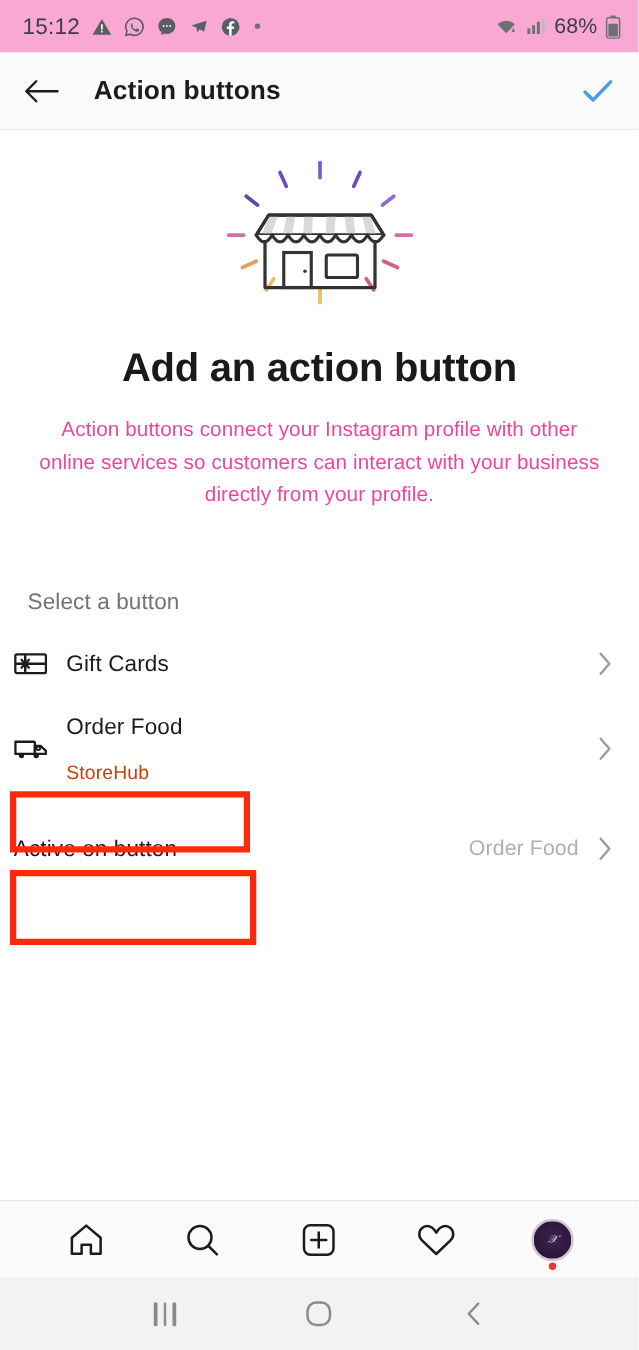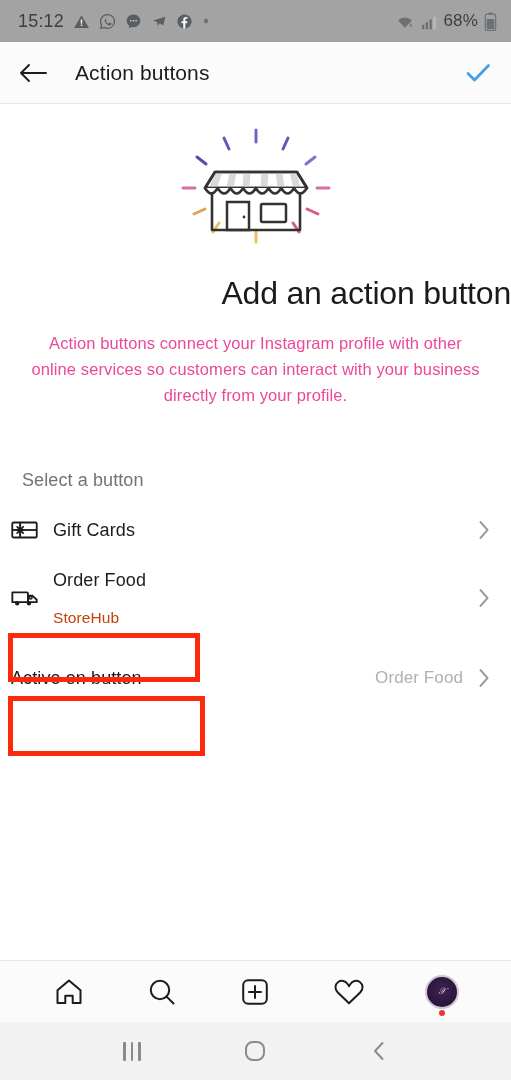--- a/index.html
+++ b/index.html
@@ -7,44 +7,44 @@
   body {
     font-family:"Liberation Sans", sans-serif;
     background:#ffffff;
     -webkit-font-smoothing:antialiased;
     overflow:hidden;
   }
   .phone { position:relative; width:511px; height:1080px; display:flex; flex-direction:column; background:#fff; }
 
   
   .statusbar {
-    height:42px; background:#a3a3a3;
+    height:42px; background:#f9a8d4;
     display:flex; align-items:center; justify-content:space-between;
     padding:0 14px 0 18px; flex:0 0 auto;
   }
   .sb-left { display:flex; align-items:center; gap:9px; }
   .sb-time { font-size:18px; color:#3c3f42; letter-spacing:.2px; font-weight:400; }
-  .sb-right { display:flex; align-items:flex-end; gap:6px; }
+  .sb-right { display:flex; align-items:center; gap:6px; }
   .sb-pct { font-size:17px; color:#3c3f42; letter-spacing:.2px; }
   .ico { display:block; }
 
   
   .header {
     height:62px; background:#fbfbfb; border-bottom:1px solid #e9e9e9;
     display:flex; align-items:center; padding:0 18px; flex:0 0 auto;
   }
-  .hdr-title { font-size:21px; color:#1c1c1c; margin-left:27px; font-weight:400; letter-spacing:.1px; }
+  .hdr-title { font-size:21px; color:#1c1c1c; margin-left:27px; font-weight:700; letter-spacing:.1px; }
   .hdr-spacer { flex:1; }
 
   
   .content { flex:1; background:#fff; overflow:hidden; position:relative; }
 
   .illus-wrap { display:flex; justify-content:center; padding-top:22px; }
   .title {
-    text-align:right; font-size:32px; color:#1a1a1a; font-weight:400;
+    text-align:center; font-size:32px; color:#1a1a1a; font-weight:700;
     margin-top:20px; letter-spacing:-.2px;
   }
   .desc {
     text-align:center; font-size:16.5px; line-height:26px; color:#ec4899;
     margin:18px auto 0; width:460px; letter-spacing:.1px;
   }
 
   .section-label {
     font-size:18px; color:#737373; margin:62px 0 0 22px; letter-spacing:.1px;
   }

